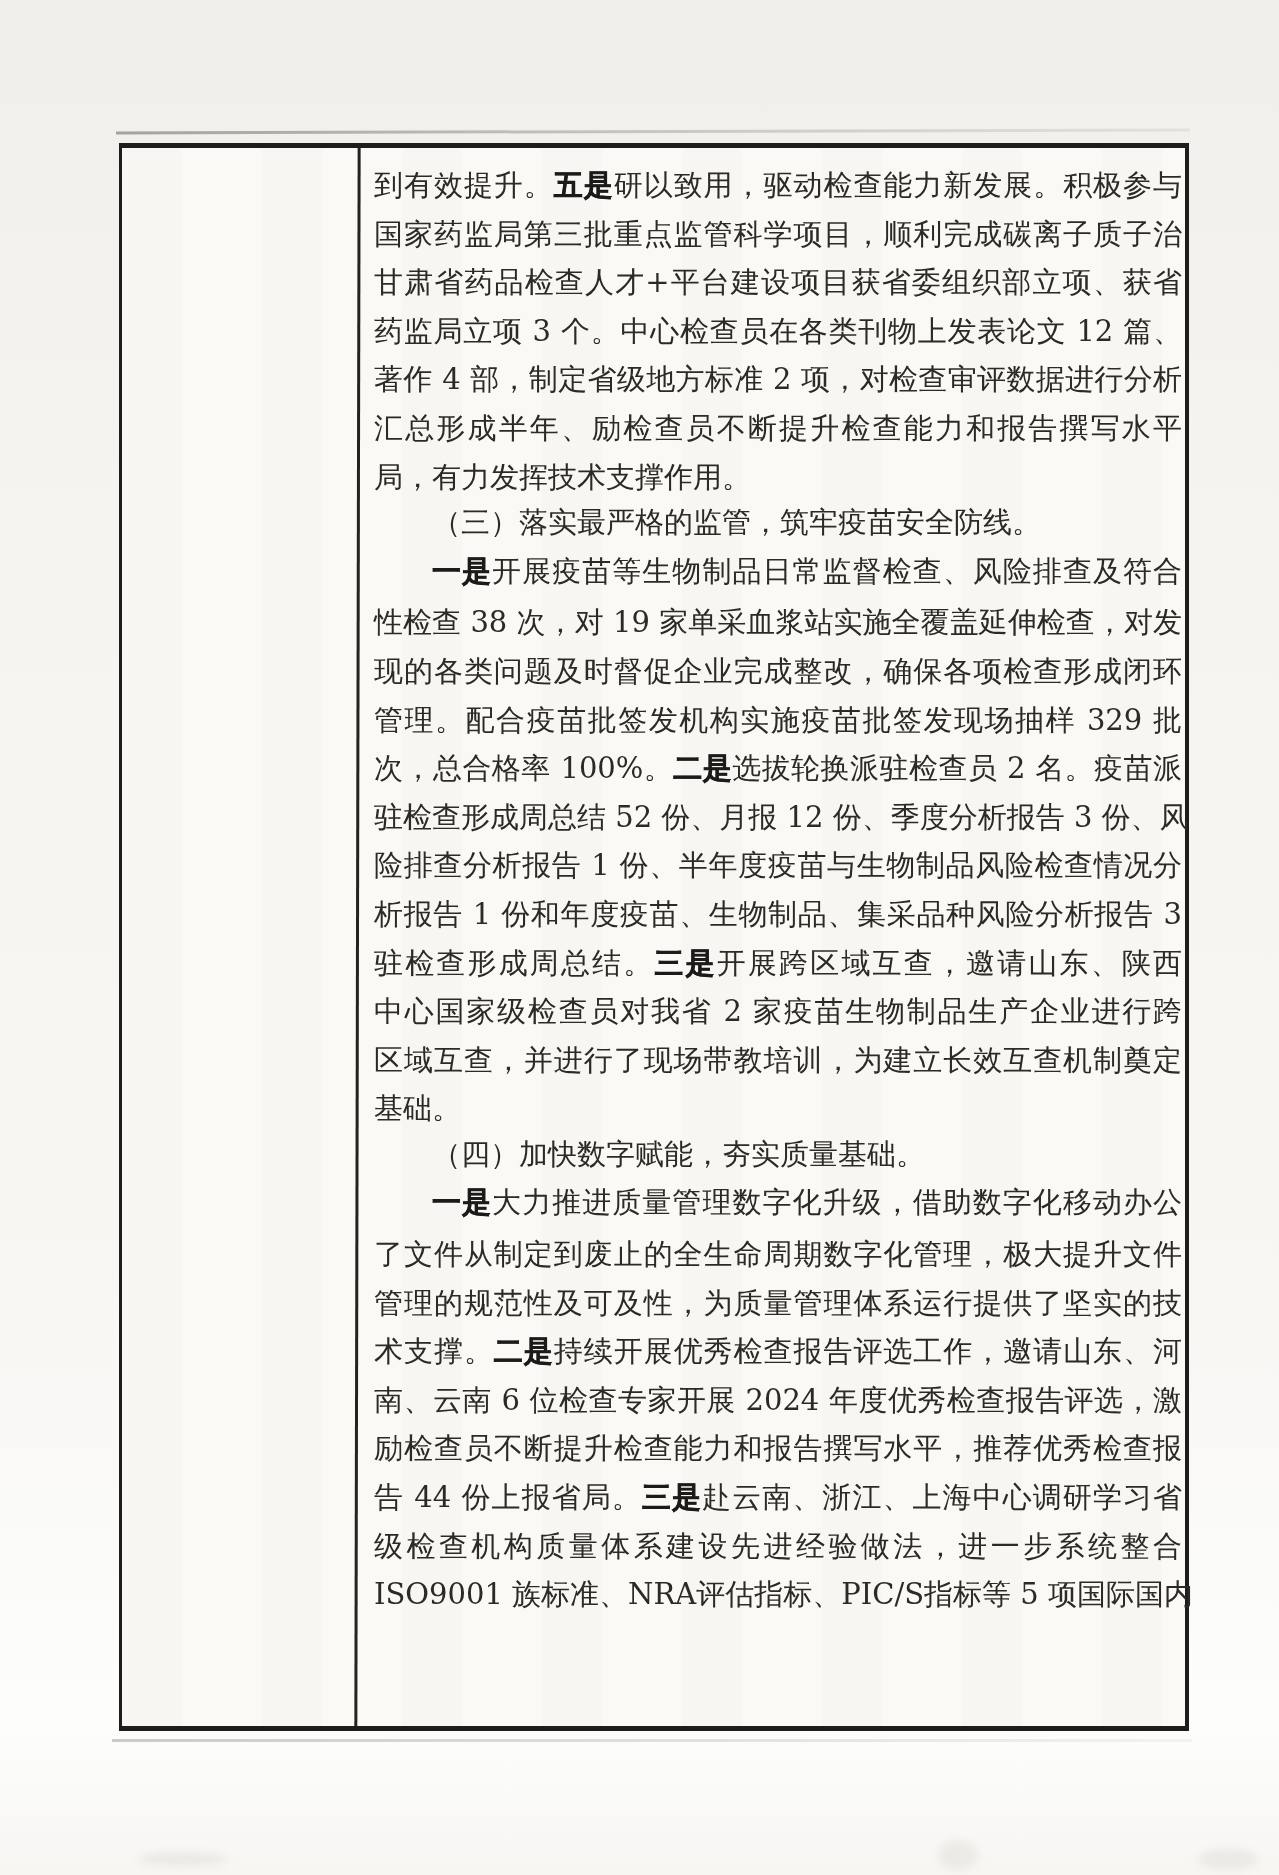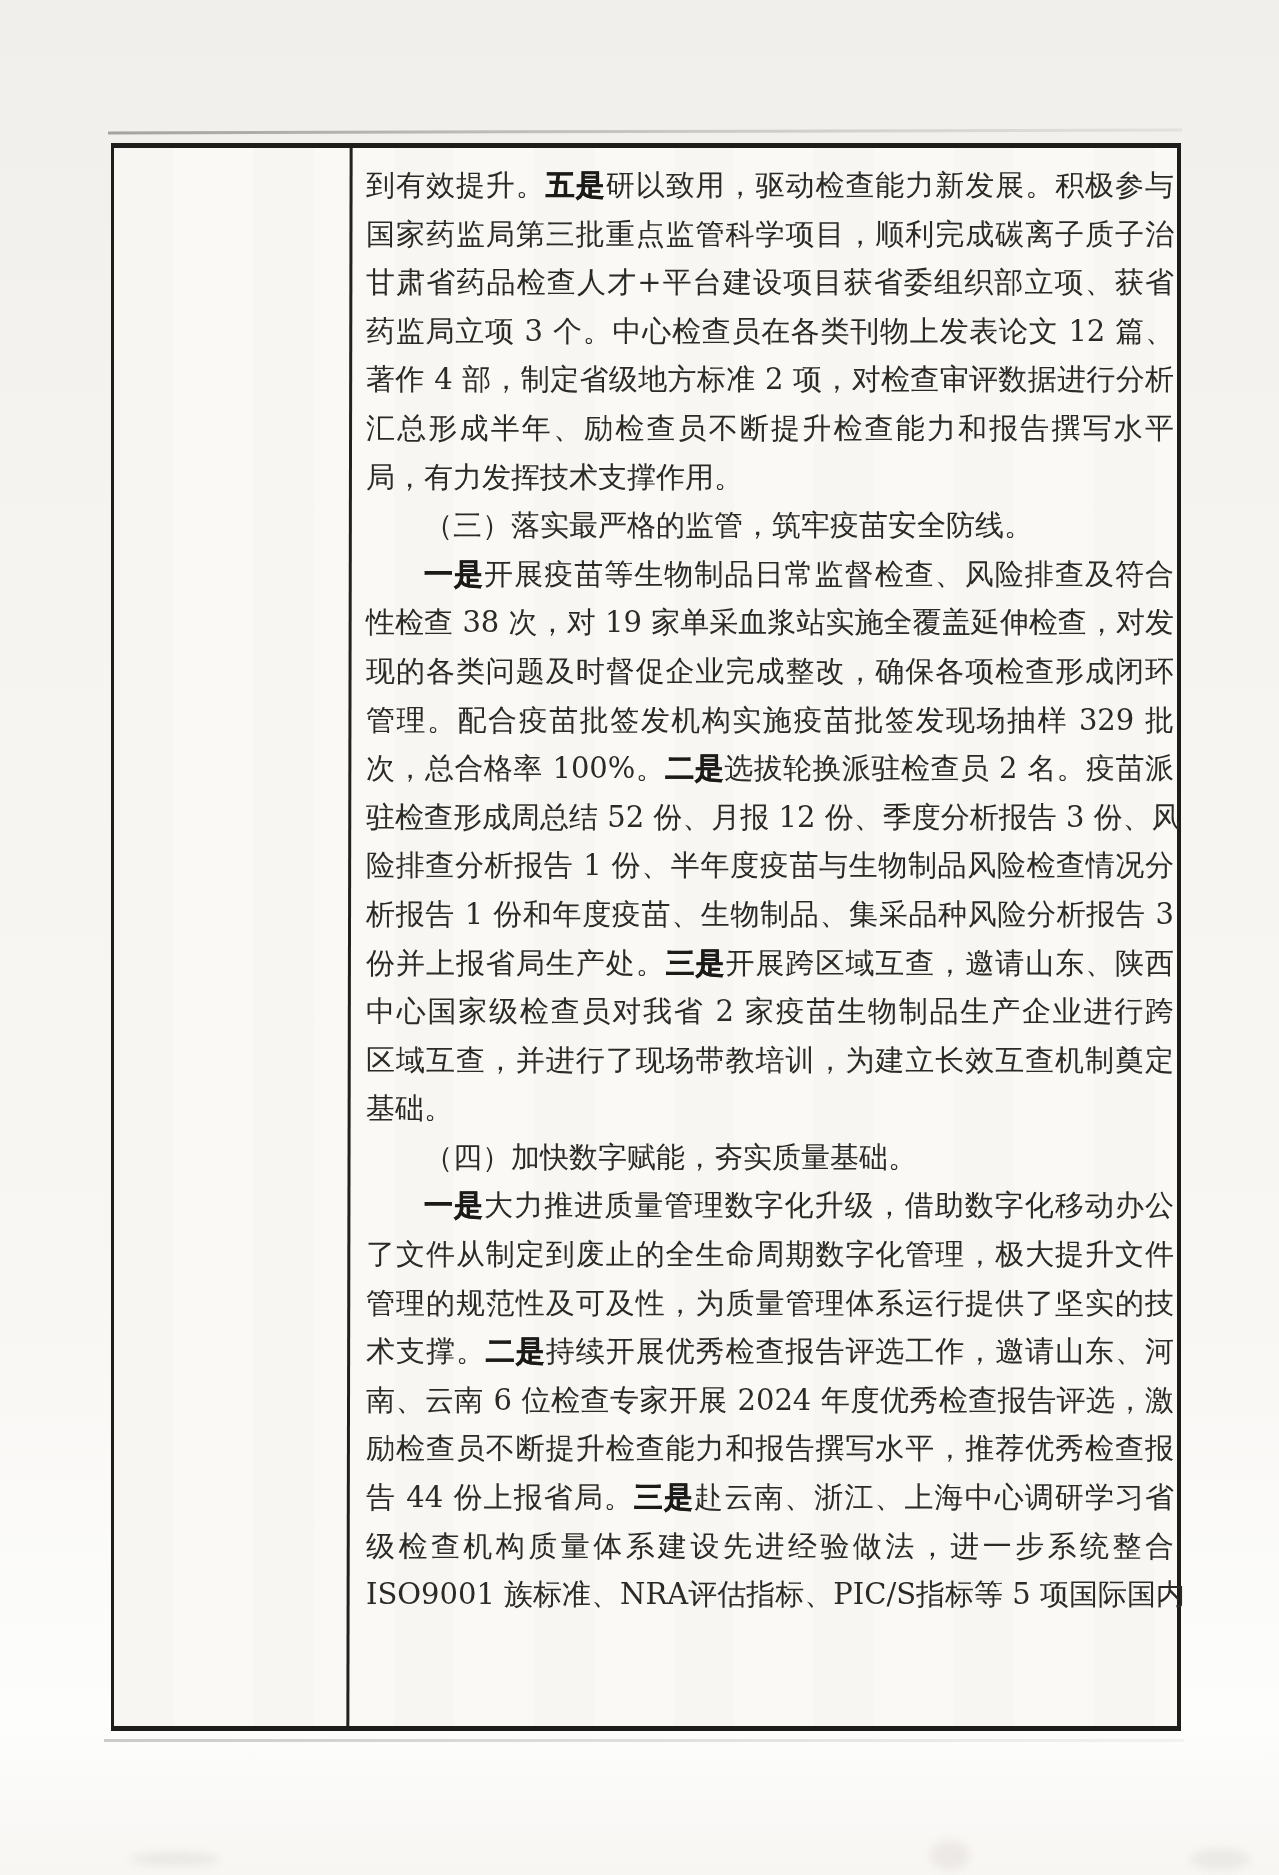--- a/index.html
+++ b/index.html
@@ -2,21 +2,21 @@
 <html><head>
 <meta charset="utf-8">
 <style>
   html, body { margin: 0; padding: 0; }
   body {
     width: 1279px; height: 1875px;
     position: relative; overflow: hidden;
     background: linear-gradient(180deg, #f1efeb 0%, #f6f4f0 30%, #f8f7f4 70%, #fdfdfc 92%, #f7f6f3 100%);
     font-family: "DejaVu Serif", "Liberation Serif", serif;
   }
-  .scan { position: absolute; inset: 0; }
+  .scan { position: absolute; inset: 0; margin-left: 8px; }
 
   
   .echo-top {
     position: absolute; left: 108px; top: 130px; width: 1074px; height: 3px;
     background: linear-gradient(90deg, rgba(70,68,64,0.45), rgba(90,88,84,0.25) 55%, rgba(120,118,114,0.12));
     transform: rotate(-0.15deg);
   }
   .echo-bottom {
     position: absolute; left: 104px; top: 1739px; width: 1080px; height: 3px;
     background: linear-gradient(90deg, rgba(90,88,84,0.30), rgba(110,108,104,0.15) 70%, rgba(130,128,124,0.08));
@@ -46,21 +46,21 @@
     position: absolute; left: 15px; top: 13px; width: 808px;
   }
   .line {
     height: 48.6px; line-height: 48.6px;
     font-size: 29px; color: #2b2a27;
     white-space: nowrap;
     text-align: justify; text-align-last: justify;
     text-justify: inter-character;
   }
   .line.left { text-align: right; text-align-last: left; }
-  .line.indent { text-indent: 58px; }
+  .line.indent { text-indent: 58px; font-family: Liberation Mono, monospace; }
   .line .bold { font-weight: 700; color: #1c1b19; -webkit-text-stroke: 0.4px #1c1b19; }
 
   
   .smudge { position: absolute; border-radius: 50%; filter: blur(4px); }
   .smudge.s1 { left: 130px; top: 1852px; width: 90px; height: 14px; background: rgba(120,115,110,0.10); }
   .smudge.s2 { left: 930px; top: 1840px; width: 40px; height: 30px; background: rgba(150,120,120,0.10); }
   .smudge.s3 { left: 1190px; top: 1848px; width: 60px; height: 22px; background: rgba(130,125,120,0.10); }
 </style>
 </head>
 <body>
@@ -82,21 +82,21 @@
           <div class="line left"><span>局，有力发挥技术支撑作用。</span></div>
           <div class="line left indent"><span>（三）落实最严格的监管，筑牢疫苗安全防线。</span></div>
           <div class="line indent"><span class="bold">一是</span><span>开展疫苗等生物制品日常监督检查、风险排查及符合</span></div>
           <div class="line"><span>性检查 38 次，对 19 家单采血浆站实施全覆盖延伸检查，对发</span></div>
           <div class="line"><span>现的各类问题及时督促企业完成整改，确保各项检查形成闭环</span></div>
           <div class="line"><span>管理。配合疫苗批签发机构实施疫苗批签发现场抽样 329 批</span></div>
           <div class="line"><span>次，总合格率 100%。</span><span class="bold">二是</span><span>选拔轮换派驻检查员 2 名。疫苗派</span></div>
           <div class="line"><span>驻检查形成周总结 52 份、月报 12 份、季度分析报告 3 份、风</span></div>
           <div class="line"><span>险排查分析报告 1 份、半年度疫苗与生物制品风险检查情况分</span></div>
           <div class="line"><span>析报告 1 份和年度疫苗、生物制品、集采品种风险分析报告 3</span></div>
-          <div class="line"><span>份并上报省局生产处。</span><span class="bold">三是</span><span>开展跨区域互查，邀请山东、陕西</span></div>
+          <div class="line"><span>驻检查形成周总结。</span><span class="bold">三是</span><span>开展跨区域互查，邀请山东、陕西</span></div>
           <div class="line"><span>中心国家级检查员对我省 2 家疫苗生物制品生产企业进行跨</span></div>
           <div class="line"><span>区域互查，并进行了现场带教培训，为建立长效互查机制奠定</span></div>
           <div class="line left"><span>基础。</span></div>
           <div class="line left indent"><span>（四）加快数字赋能，夯实质量基础。</span></div>
           <div class="line indent"><span class="bold">一是</span><span>大力推进质量管理数字化升级，借助数字化移动办公</span></div>
           <div class="line"><span>了文件从制定到废止的全生命周期数字化管理，极大提升文件</span></div>
           <div class="line"><span>管理的规范性及可及性，为质量管理体系运行提供了坚实的技</span></div>
           <div class="line"><span>术支撑。</span><span class="bold">二是</span><span>持续开展优秀检查报告评选工作，邀请山东、河</span></div>
           <div class="line"><span>南、云南 6 位检查专家开展 2024 年度优秀检查报告评选，激</span></div>
           <div class="line"><span>励检查员不断提升检查能力和报告撰写水平，推荐优秀检查报</span></div>

